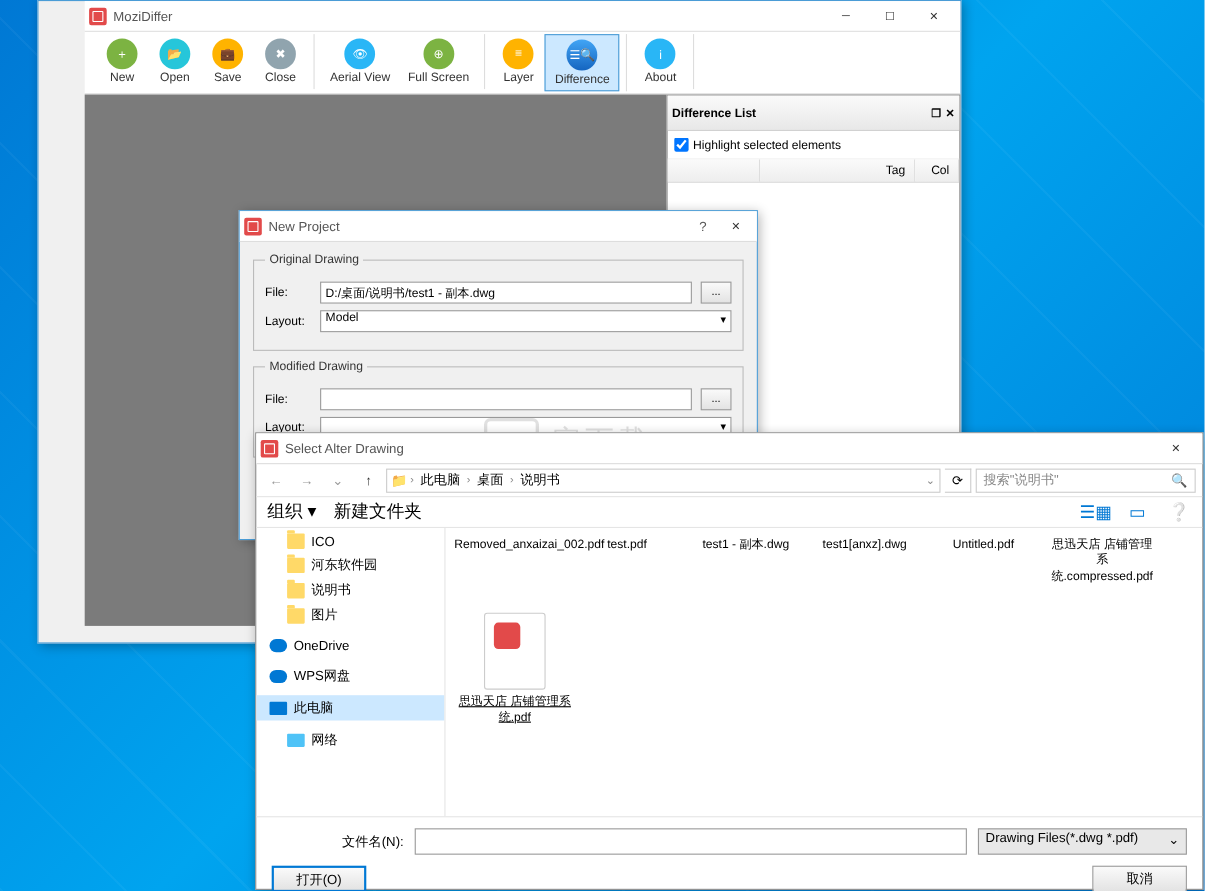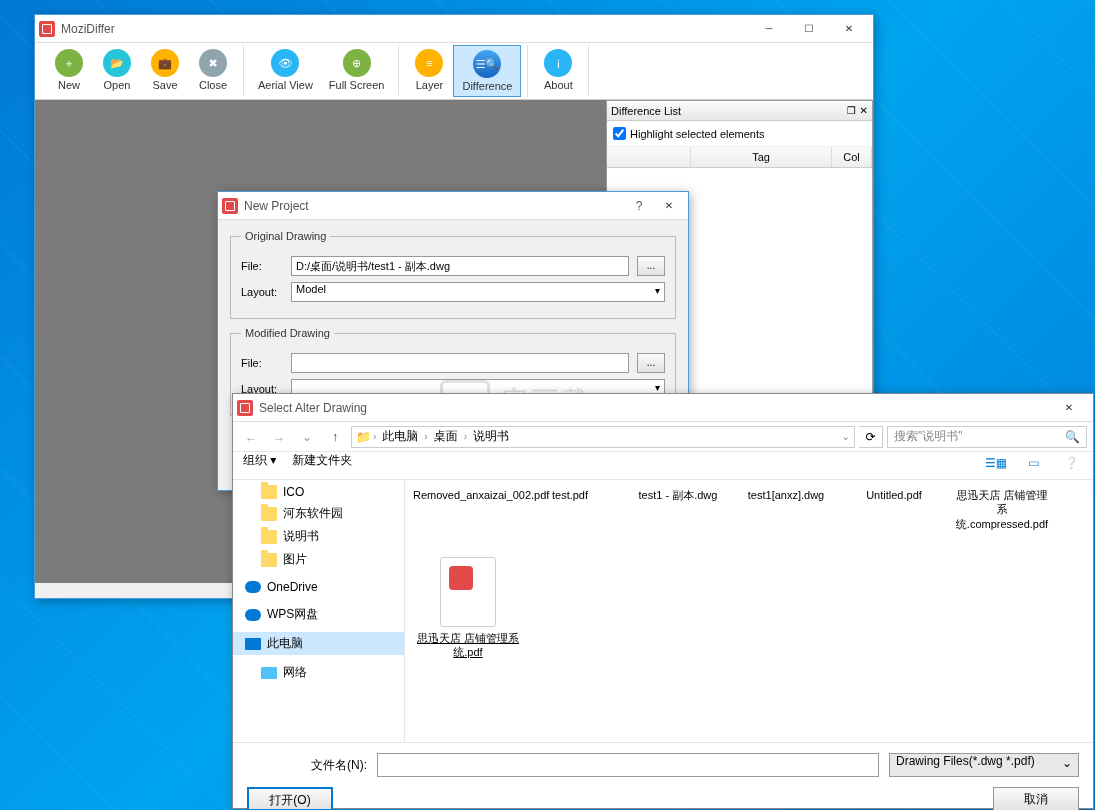--- a/index.html
+++ b/index.html
@@ -8,36 +8,36 @@
 
 .window { position: absolute; background: #f0f0f0; border: 1px solid #4a9cd6; box-shadow: 2px 2px 10px rgba(0,0,0,0.3); }
 .titlebar { height: 28px; background: #fff; border-bottom: 1px solid #ddd; display: flex; align-items: center; padding: 0 4px; font-size: 12px; }
 .tb-icon { width:16px; height:16px; background:#e24a4a; border-radius:2px; margin-right:6px; position:relative;}
 .tb-icon::after{content:"";position:absolute;inset:3px;border:1px solid #fff;border-radius:1px;}
 .tb-title { flex:1; color:#555; }
 .tb-controls { display:flex; gap:0; }
 .tb-btn { width:40px; height:26px; display:flex; align-items:center; justify-content:center; font-size:10px; color:#333; cursor:default;}
 
 
-.main-win { top:14px; left:34px; width:840px; height:585px; }
+.main-win { top:0; left:34px; width:840px; height:585px;padding-left:42px; }
 .toolbar { background:#fff; border-bottom:1px solid #ccc; display:flex; padding:2px 4px; align-items:flex-start;}
 .tool-group{display:flex; border-right:1px solid #ddd; padding:0 6px;}
 .tool-btn { display:flex; flex-direction:column; align-items:center; padding:4px 8px; font-size:11px; color:#333; gap:2px; min-width:48px;}
 .tool-btn.active{background:#cce8ff;border:1px solid #4a9cd6;}
 .tool-icon { width:28px; height:28px; border-radius:50%; display:flex; align-items:center; justify-content:center; color:#fff;}
 .bg-green{background:#7cb342;} .bg-teal{background:#26c6da;} .bg-amber{background:#ffb300;} .bg-grey{background:#90a4ae;}
 .bg-blue{background:#29b6f6;} .bg-navy{background:#1565c0;background:linear-gradient(#42a5f5, #1565c0);}
 .main-body{position:relative;background:#7b7b7b;height:calc(100% - 28px - 72px);}
 
 .diff-panel{position:absolute;top:0;right:0;width:267px;height:458px;background:#fff;border:1px solid #999;}
-.diff-header{height:20px;background:linear-gradient(#fafafa,#e8e8e8);border-bottom:1px solid #ccc;display:flex;align-items:center;padding:0 4px;font-size:11px;font-weight:normal;}
+.diff-header{height:32px;background:linear-gradient(#fafafa,#e8e8e8);border-bottom:1px solid #ccc;display:flex;align-items:center;padding:0 4px;font-size:11px;font-weight:bold;}
 .diff-header-ctrl{margin-left:auto;display:flex;gap:4px;font-size:10px;}
 .diff-check{padding:6px;font-size:11px;display:flex;align-items:center;gap:4px;border-bottom:1px solid #eee;}
 .diff-table-head{display:flex;border-bottom:1px solid #ccc;font-size:11px;}
-.diff-th{padding:4px 8px;border-right:1px solid #ddd;background:linear-gradient(#fafafa,#eee);text-align:center;}
+.diff-th{padding:4px 8px;border-right:1px solid #ddd;background:linear-gradient(#fafafa,#eee);text-align:right;}
 .diff-th:first-child{width:84px;}
 .diff-th:nth-child(2){flex:1;}
 .diff-th:nth-child(3){width:40px;}
 
 
 .newproj-win{top:191px;left:217px;width:472px; height:300px; background:#f0f0f0;}
 .np-body{padding:10px 12px 6px;font-size:11px;}
 .fieldset{border:1px solid #bbb;padding:8px 10px 10px;margin-bottom:8px;}
 .fieldset-legend{font-size:11px;padding:0 4px;color:#333;}
 .fld-row{display:flex;align-items:center;gap:8px;margin:6px 0;}
@@ -52,21 +52,21 @@
 
 .file-win{top:393px;left:232px;width:862px;height:416px;background:#fff;border:1px solid #888;}
 .file-nav{height:30px;display:flex;align-items:center;gap:4px;padding:0 6px;border-bottom:1px solid #e5e5e5;font-size:12px;}
 .nav-arrow{width:24px;height:24px;display:flex;align-items:center;justify-content:center;color:#999;}
 .nav-arrow.enabled{color:#333;}
 .breadcrumb{flex:1;height:22px;border:1px solid #ccc;display:flex;align-items:center;padding:0 4px;gap:2px;font-size:12px;}
 .bc-item{padding:0 4px;}
 .bc-sep{color:#888;font-size:10px;}
 .bc-refresh{width:24px;height:22px;border:1px solid #ccc;border-left:0;display:flex;align-items:center;justify-content:center;}
 .searchbox{width:200px;height:22px;border:1px solid #ccc;display:flex;align-items:center;padding:0 6px;color:#888;font-size:12px;}
-.file-toolbar{height:28px;border-bottom:1px solid #e5e5e5;display:flex;align-items:flex-start;padding:0 10px;gap:16px;font-size:12px;}
+.file-toolbar{height:28px;border-bottom:1px solid #e5e5e5;display:flex;align-items:center;padding:0 10px;gap:16px;font-size:16px;}
 .ft-spacer{flex:1;}
 .ft-icon{width:22px;height:22px;display:flex;align-items:center;justify-content:center;color:#0078d4;}
 .file-body{display:flex;height:262px;}
 .tree{width:172px;border-right:1px solid #e5e5e5;overflow:hidden;font-size:12px;padding-top:2px;}
 .tree-item{display:flex;align-items:center;gap:6px;padding:3px 6px 3px 28px;}
 .tree-item.sel{background:#cce8ff;}
 .folder-ico{width:16px;height:14px;background:#ffd968;border-radius:1px;position:relative;}
 .folder-ico::before{content:"";position:absolute;top:-3px;left:0;width:7px;height:3px;background:#ffd968;border-radius:1px 1px 0 0;}
 .cloud-ico{width:16px;height:12px;background:#0078d4;border-radius:6px;}
 .pc-ico{width:16px;height:12px;background:#0078d4;border-radius:1px;}

